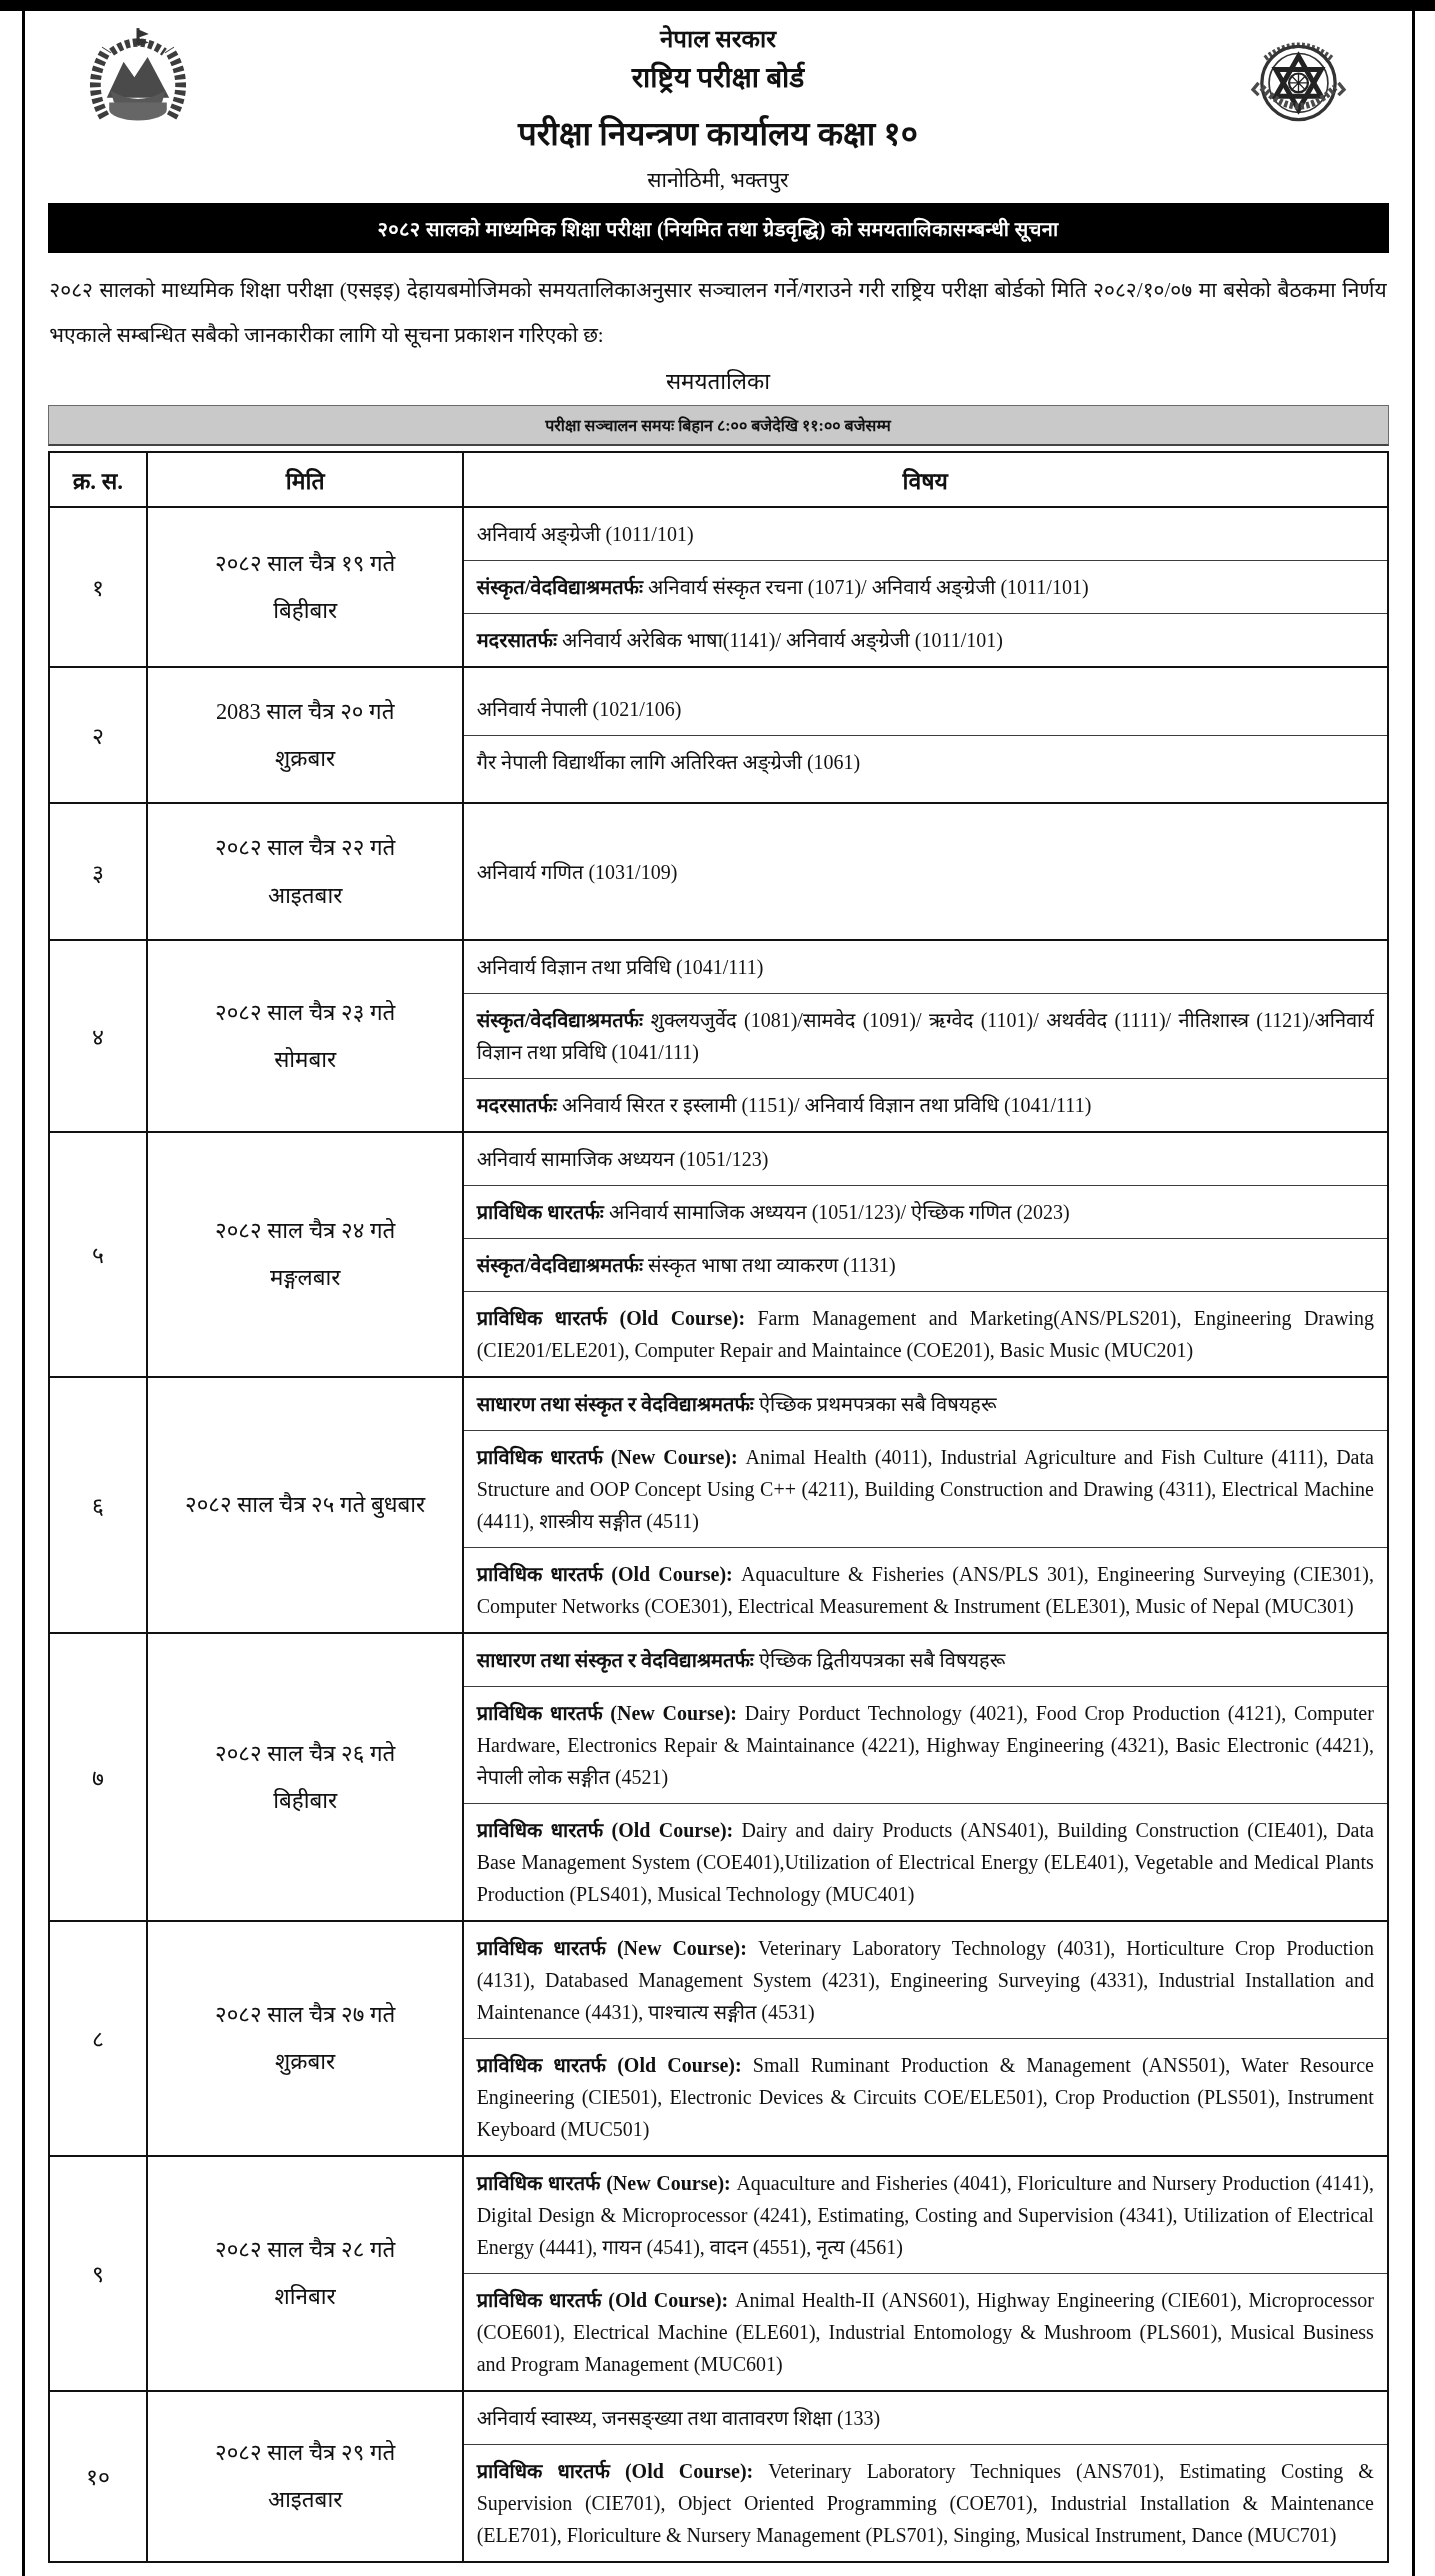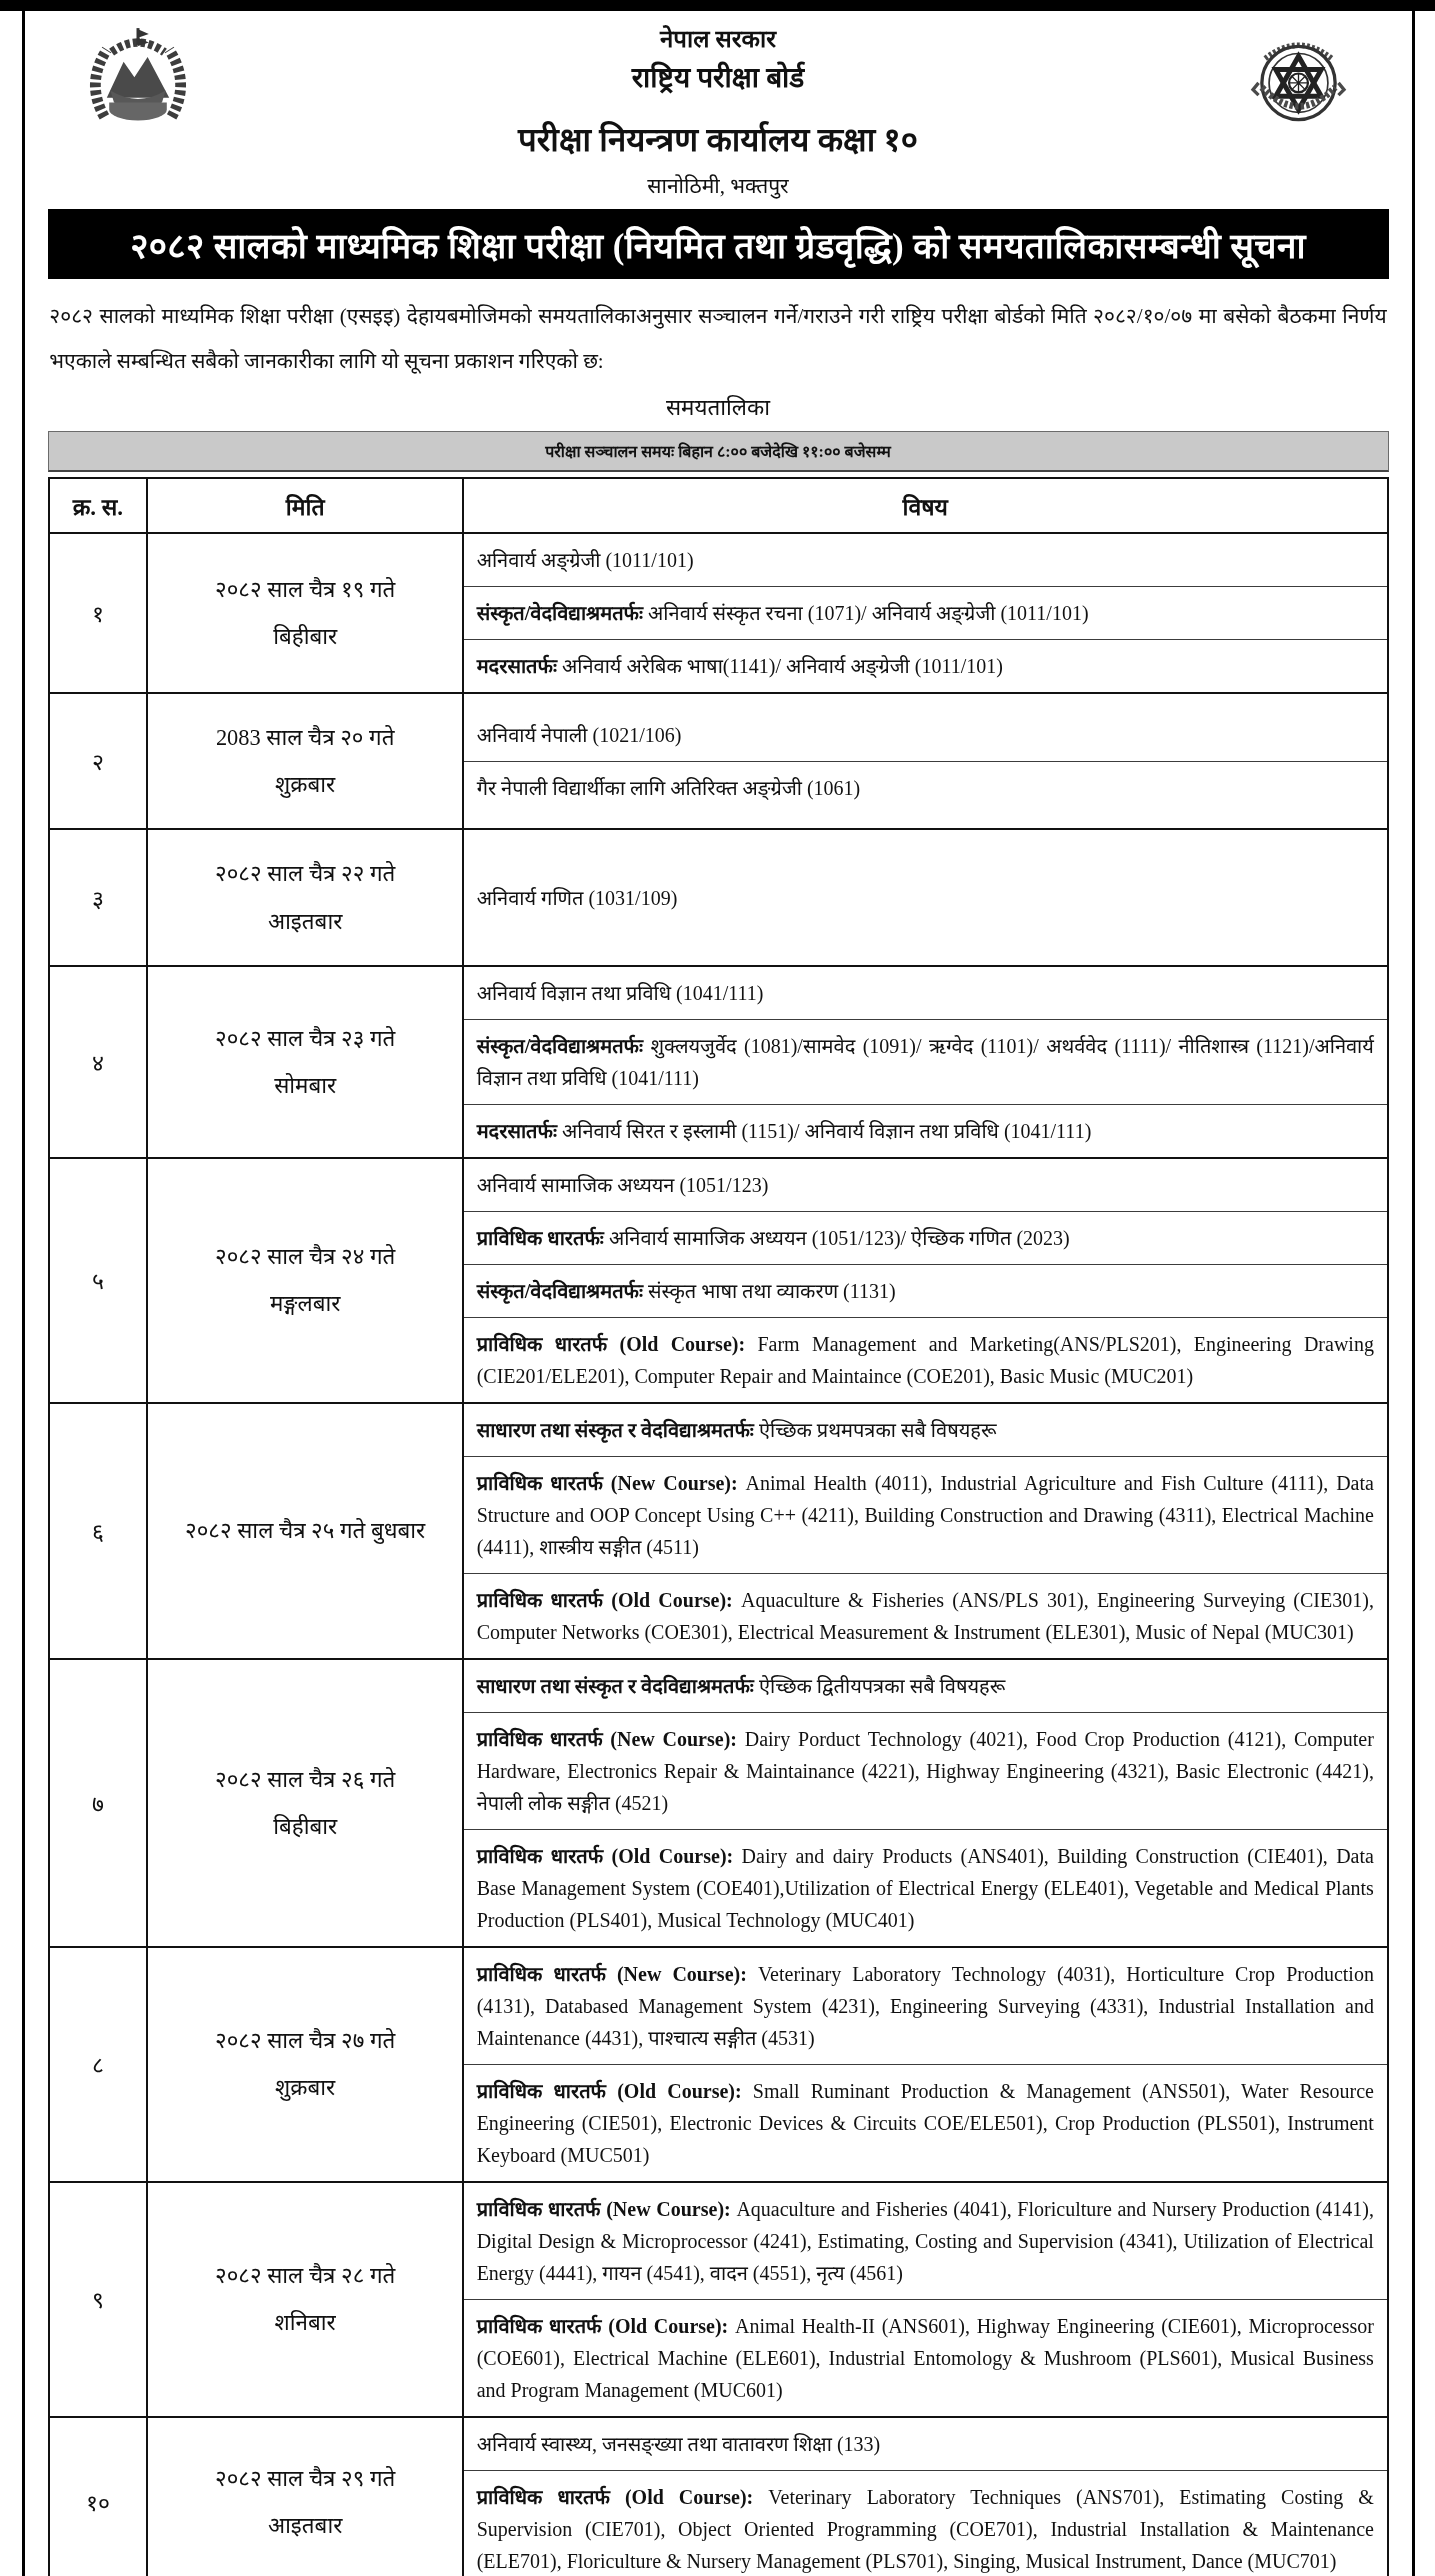--- a/index.html
+++ b/index.html
@@ -12,25 +12,25 @@
   .frame{
     margin:0 21.5px;border-left:3.6px solid #000;border-right:3.6px solid #000;
     border-bottom:6.3px solid #000;padding:7.2px 23px 23px 23px;box-sizing:border-box;
   }
   
   .masthead{display:flex;align-items:flex-start;justify-content:space-between;padding:1.8px 27px 0 27px;}
   .logo{width:126px;height:117px;flex:0 0 auto;display:flex;align-items:center;justify-content:center;}
   .head-center{flex:1;text-align:center;line-height:1.35;padding-top:3.6px;}
   .h-gov{font-size:24px;font-weight:bold;}
   .h-board{font-size:28px;font-weight:bold;margin-top:3.6px;}
-  .h-office{font-size:33px;font-weight:bold;margin-top:21px;}
+  .h-office{font-size:33px;font-weight:bold;margin-top:15px;}
   .h-addr{font-size:21px;margin-top:9px;}
   
   .banner{
-    background:#000;color:#fff;text-align:center;font-weight:bold;font-size:35px;
+    background:#000;color:#fff;text-align:center;font-weight:bold;font-size:20px;
     padding:11.7px 9px;margin-top:9px;letter-spacing:0.4px;
   }
   .intro{font-size:21px;line-height:2.15;text-align:justify;margin:14.4px 1.8px 3.6px 1.8px;}
   .sched-head{text-align:center;font-size:22.4px;margin:7.2px 0 9px 0;}
   
   .timebar{
     background:#c9c9c9;border:1.8px solid #6b6b6b;border-bottom:2.7px solid #444;
     text-align:center;font-weight:bold;font-size:16px;padding:8px 5.4px;margin-bottom:4.5px;
   }
   

